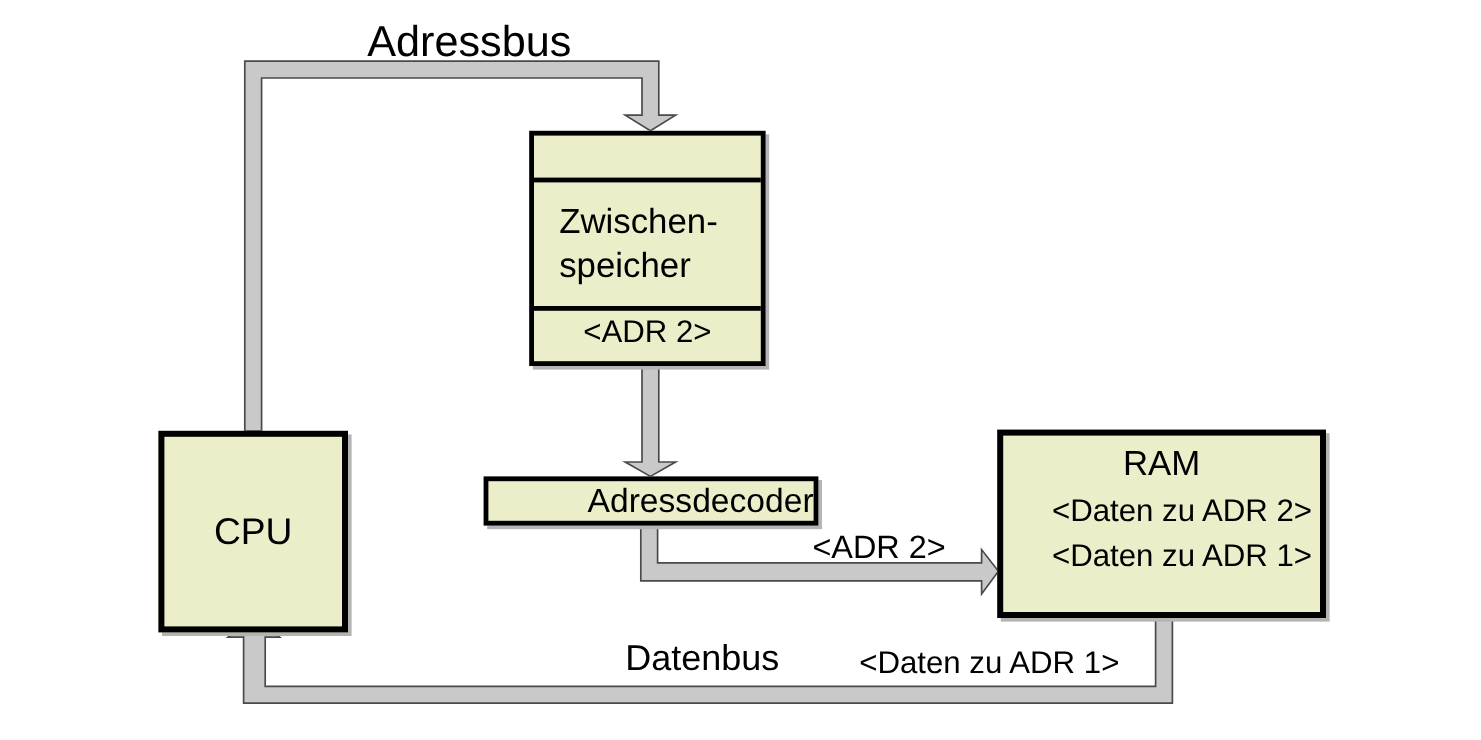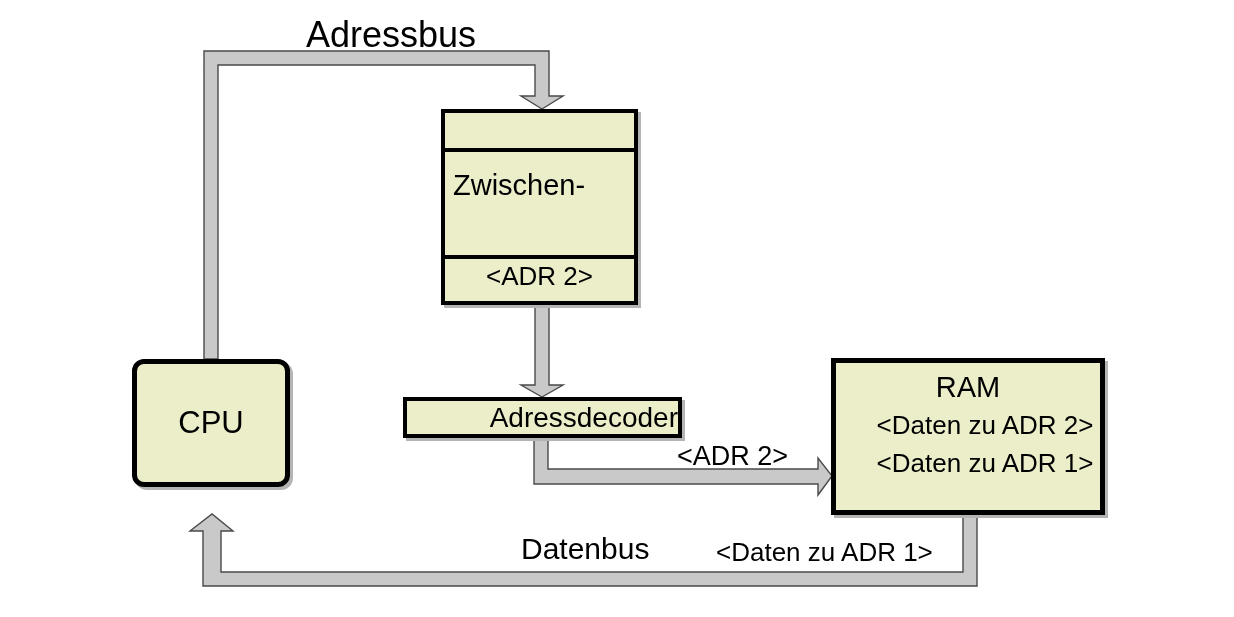--- a/index.html
+++ b/index.html
@@ -11,25 +11,25 @@
     position:relative;width:1234px;height:617px;background:var(--background);
     font-family:"Liberation Sans","DejaVu Sans",sans-serif;color:var(--text);
     overflow:hidden;
   }
   .bus-layer{position:absolute;left:0;top:0;width:1234px;height:617px;}
   .bus-layer path{fill:var(--bus-fill);stroke:var(--bus-outline);stroke-width:1.4;stroke-linejoin:miter;}
   .box{
     position:absolute;box-sizing:border-box;background:var(--box-fill);
     border:5px solid var(--box-border);box-shadow:3px 3px 0 var(--box-shadow);
   }
-  .cpu{left:132px;top:359px;width:158px;height:128px;display:flex;align-items:center;justify-content:center;font-size:31px;border-radius:12px;}
+  .cpu{left:132px;top:359px;width:158px;height:168px;display:flex;align-items:center;justify-content:center;font-size:31px;}
   .buffer{left:441px;top:109px;width:197px;height:196px;border-width:4px;}
   .buf-top{height:35px;}
   .buf-mid{height:111px;box-sizing:border-box;border-top:4px solid var(--box-border);border-bottom:4px solid var(--box-border);
-           font-size:29px;line-height:37px;padding:15px 0 0 8px;}
+           font-size:29px;line-height:37px;padding:15px 0 0 21px;}
   .buf-bottom{height:34px;display:flex;align-items:center;justify-content:center;font-size:26px;}
   .decoder{left:403px;top:397px;width:279px;height:41px;border-width:4px;display:flex;align-items:center;justify-content:flex-end;font-size:28px;}
   .ram{left:831px;top:358px;width:274px;height:157px;text-align:center;padding-top:5px;}
   .ram-title{font-size:29px;line-height:38px;}
   .ram-entry{font-size:26px;line-height:38px;margin-left:34px;}
   .flabel{position:absolute;white-space:nowrap;}
   .adressbus-label{left:306px;top:14px;font-size:36px;}
   .datenbus-label{left:521px;top:532px;font-size:30px;}
   .adr2-bus-label{left:677px;top:441px;font-size:27px;}
   .daten1-bus-label{left:716px;top:537px;font-size:26px;}
@@ -45,20 +45,21 @@
     <path d="M 534 438 L 548 438 L 548 469 L 818 469 L 818 458 L 832 476 L 818 495 L 818 484 L 534 484 Z"></path>
     <path d="M 203 586 L 203 531 L 190 531 L 212 514 L 233 531 L 221 531 L 221 572 L 963 572 L 963 515 L 977 515 L 977 586 Z"></path>
   </svg>
 
   <div class="flabel adressbus-label">Adressbus</div>
 
   <div class="box buffer">
     <div class="buf-top"></div>
     <div class="buf-mid">
       <div>Zwischen-</div>
+      <div>speicher</div>
     </div>
     <div class="buf-bottom">&lt;ADR 2&gt;</div>
   </div>
 
   <div class="box cpu">
     <span>CPU</span>
   </div>
 
   <div class="box decoder">
     <span>Adressdecoder</span>

